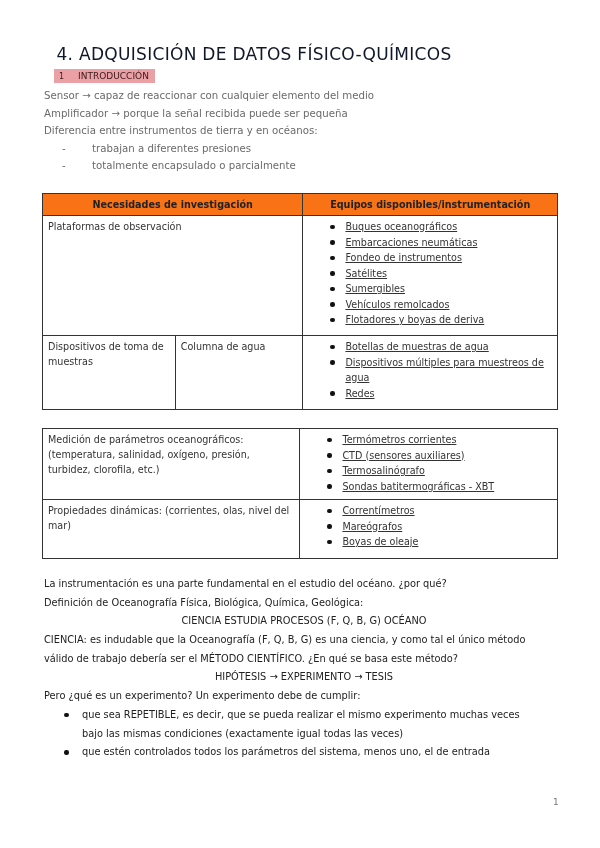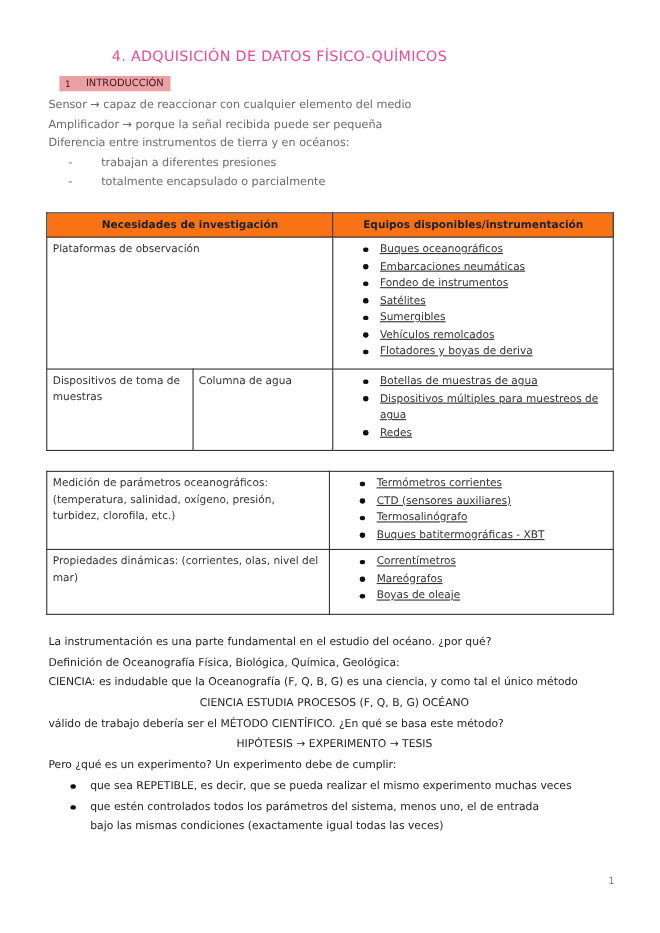--- a/index.html
+++ b/index.html
@@ -7,21 +7,21 @@
     body {
       font-family: "DejaVu Sans", sans-serif;
       color: #333333;
       position: relative;
       overflow: hidden;
     }
     .page { position: absolute; left: 0; top: 0; width: 600px; height: 848px; }
 
     .title {
       position: absolute; top: 44px; left: 0; width: 508px;
-      text-align: center; font-size: 13px; color: #ec4899; letter-spacing: 0.3px;
+      text-align: center; font-size: 17px; color: #0f172a; letter-spacing: 0.3px;
     }
     .section-heading {
       position: absolute; top: 69px; left: 54px; height: 14px; width: 101px;
       background: #eba0a5; font-size: 9px; color: #3a1a1a;
       display: flex; align-items: center; padding-left: 5px; gap: 14px;
     }
     .section-heading .num { font-size: 8px; }
 
     .intro { position: absolute; left: 44px; top: 87px; font-size: 10.2px; color: #6a6a6a; }
     .intro .line { height: 17.5px; line-height: 17.5px; white-space: nowrap; }
@@ -126,44 +126,44 @@
         <col style="width:258px">
       </colgroup>
     <tbody>
         <tr style="height:71px">
       <td class="cell-text">Medición de parámetros oceanográficos: (temperatura, salinidad, oxígeno, presión, turbidez, clorofila, etc.)</td>
       <td>
         <ul class="blt">
           <li>Termómetros corrientes</li>
           <li>CTD (sensores auxiliares)</li>
           <li>Termosalinógrafo</li>
-          <li>Buques batitermográficas - XBT</li>
+          <li>Sondas batitermográficas - XBT</li>
         </ul>
       </td>
     </tr>
     <tr style="height:59px">
       <td class="cell-text">Propiedades dinámicas: (corrientes, olas, nivel del mar)</td>
       <td>
         <ul class="blt">
           <li>Correntímetros</li>
           <li>Mareógrafos</li>
           <li>Boyas de oleaje</li>
         </ul>
       </td>
     </tr>
   </tbody>
     </table>
 
   <div class="body-text">
     <div class="line">La instrumentación es una parte fundamental en el estudio del océano. ¿por qué?</div>
     <div class="line">Definición de Oceanografía Física, Biológica, Química, Geológica:</div>
+    <div class="line center">CIENCIA ESTUDIA PROCESOS (F, Q, B, G) OCÉANO</div>
     <div class="line">CIENCIA: es indudable que la Oceanografía (F, Q, B, G) es una ciencia, y como tal el único método</div>
-    <div class="line center">CIENCIA ESTUDIA PROCESOS (F, Q, B, G) OCÉANO</div>
     <div class="line">válido de trabajo debería ser el MÉTODO CIENTÍFICO. ¿En qué se basa este método?</div>
     <div class="line center">HIPÓTESIS → EXPERIMENTO → TESIS</div>
     <div class="line">Pero ¿qué es un experimento? Un experimento debe de cumplir:</div>
     <div class="line bullet">que sea REPETIBLE, es decir, que se pueda realizar el mismo experimento muchas veces</div>
+    <div class="line indent">bajo las mismas condiciones (exactamente igual todas las veces)</div>
     <div class="line bullet">que estén controlados todos los parámetros del sistema, menos uno, el de entrada</div>
-    <div class="line indent">bajo las mismas condiciones (exactamente igual todas las veces)</div>
   </div>
 
   <div class="page-number">1</div>
 </div>
 
 </body></html>

